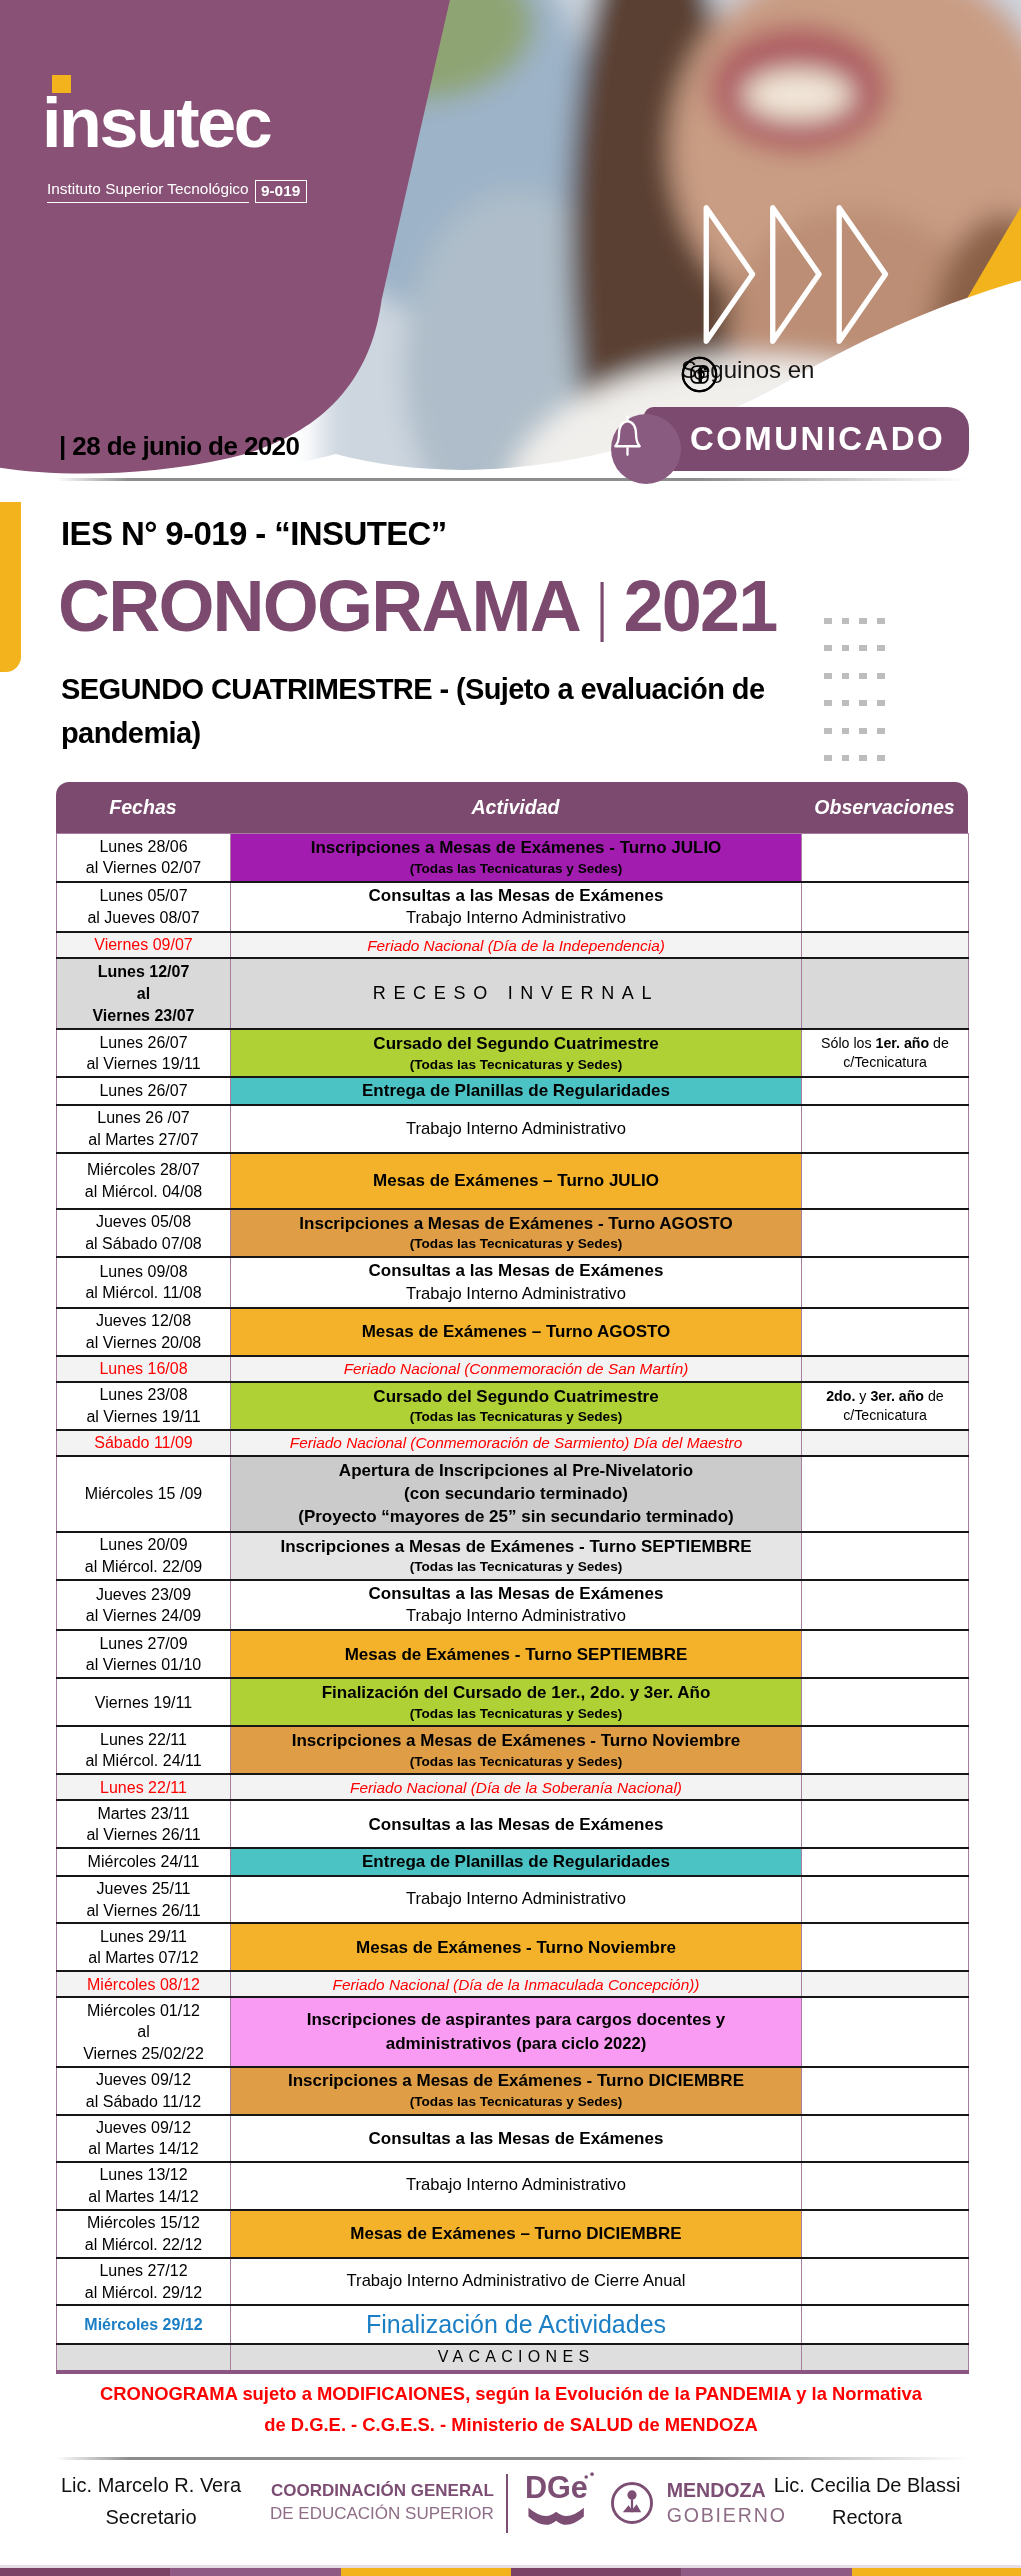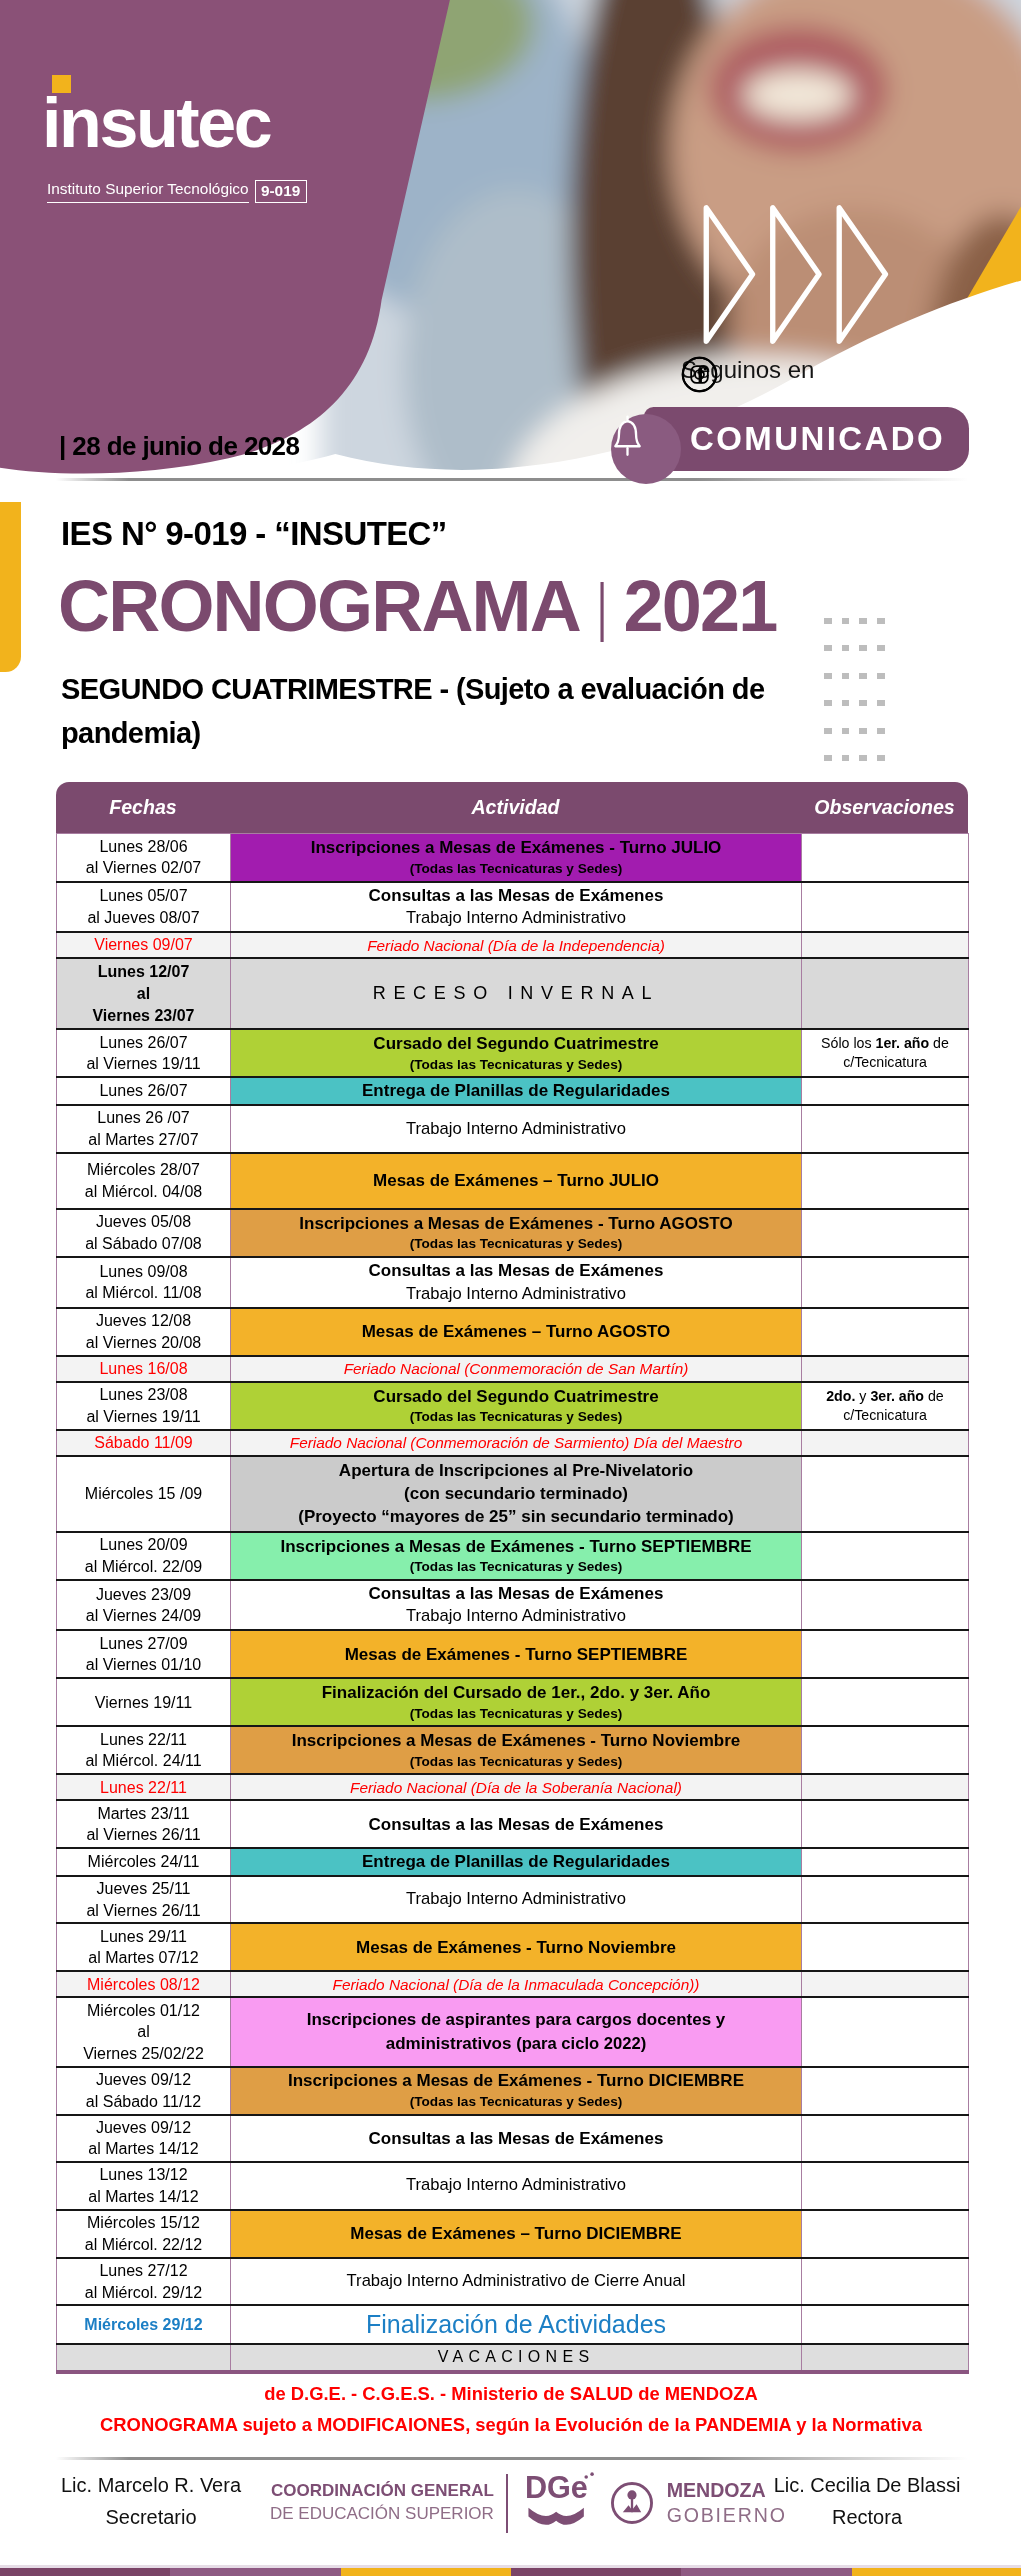--- a/index.html
+++ b/index.html
@@ -127,21 +127,21 @@
       </svg>
       <svg width="37" height="37" viewBox="0 0 62 62">
         <circle cx="31" cy="31" r="28" stroke="#000" stroke-width="3.5" fill="none"></circle>
         <rect x="17" y="17" width="28" height="28" rx="9" stroke="#000" stroke-width="3" fill="none"></rect>
         <circle cx="31" cy="31" r="7.5" stroke="#000" stroke-width="3" fill="none"></circle>
         <circle cx="40.5" cy="21.5" r="2.6" fill="#000"></circle>
       </svg>
     </div>
 
     <div id="divider1" class="divider"></div>
-    <div class="date-line">| 28 de junio de 2028</div>
+    <div class="date-line">| 28 de junio de 2020</div>
 
     <div class="pill-body">
       <span class="pill-text">COMUNICADO</span>
     </div>
     <div class="pill-circle">
       <svg width="33" height="44" viewBox="0 0 100 130" stroke="#fff" stroke-width="7" fill="none" stroke-linecap="round" stroke-linejoin="round">
         <line x1="50" y1="6" x2="50" y2="20"></line>
         <path d="M50,20 C30,23 24,40 24,62 C24,82 18,90 13,96 L87,96 C82,90 76,82 76,62 C76,40 70,23 50,20 Z"></path>
         <line x1="50" y1="102" x2="50" y2="122"></line>
       </svg>
@@ -303,21 +303,21 @@
           <td class="c-fecha">Miércoles 15 /09</td>
           <td class="c-act" style="background: rgb(203, 203, 203);">
             <div class="al b">Apertura de Inscripciones al Pre-Nivelatorio</div>
             <div class="al b">(con secundario terminado)</div>
             <div class="al b">(Proyecto “mayores de 25” sin secundario terminado)</div>
           </td>
           <td class="c-obs"></td>
         </tr>
         <tr style="height: 48px;">
           <td class="c-fecha">Lunes 20/09<br>al Miércol. 22/09</td>
-          <td class="c-act" style="background: #86efac;">
+          <td class="c-act" style="background: #e5e5e5;">
             <div class="al b">Inscripciones a Mesas de Exámenes - Turno SEPTIEMBRE</div>
             <div class="al sm">(Todas las Tecnicaturas y Sedes)</div>
           </td>
           <td class="c-obs"></td>
         </tr>
         <tr style="height: 48px;">
           <td class="c-fecha">Jueves 23/09<br>al Viernes 24/09</td>
           <td class="c-act">
             <div class="al b">Consultas a las Mesas de Exámenes</div>
             <div class="al rg">Trabajo Interno Administrativo</div>
@@ -444,22 +444,22 @@
           <td class="c-fecha"></td>
           <td class="c-act">
             <div class="al vac">VACACIONES</div>
           </td>
           <td class="c-obs"></td>
         </tr>
       </tbody>
   </table>
 
   <div class="disclaimer">
+    <div>CRONOGRAMA sujeto a MODIFICAIONES, según la Evolución de la PANDEMIA y la Normativa</div>
     <div>de D.G.E. - C.G.E.S. - Ministerio de SALUD de MENDOZA</div>
-    <div>CRONOGRAMA sujeto a MODIFICAIONES, según la Evolución de la PANDEMIA y la Normativa</div>
   </div>
   <div id="divider2" class="divider"></div>
 
   <div id="sig-left" class="sig">
     <div>Lic. Marcelo R. Vera</div>
     <div>Secretario</div>
   </div>
 
   <div class="org-block">
     <div class="org-text">

